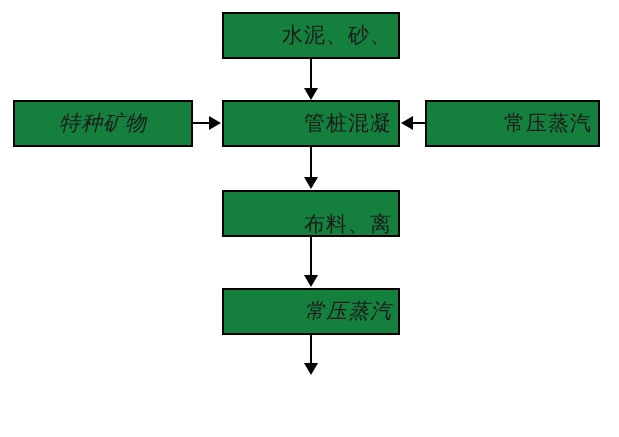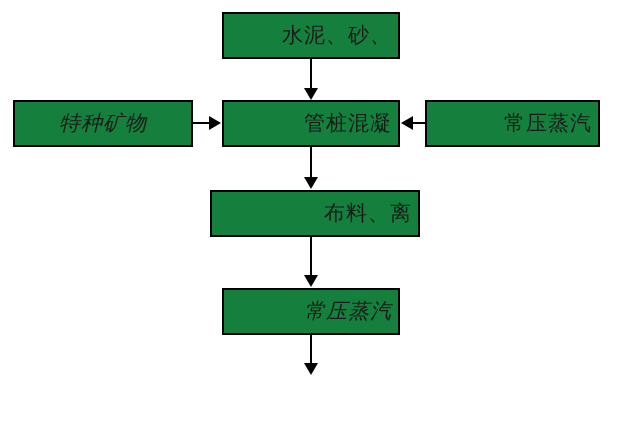--- a/index.html
+++ b/index.html
@@ -117,21 +117,21 @@
   </div>
 
   <div class="box" style="left:222px; top:100px; width:178px; height:47px;">
     <span class="box-label">管桩混凝</span>
   </div>
 
   <div class="box" style="left:425px; top:100px; width:175px; height:47px;">
     <span class="box-label">常压蒸汽</span>
   </div>
 
-  <div class="box" style="left:210px; top:190px; width:210px; height:47px;">
+  <div class="box" style="left:222px; top:190px; width:178px; height:47px;align-items:flex-end;">
     <span class="box-label">布料、离</span>
   </div>
 
   <div class="box" style="left:222px; top:288px; width:178px; height:47px;font-style:italic;">
     <span class="box-label">常压蒸汽</span>
   </div>
 
 
 </div>
 

